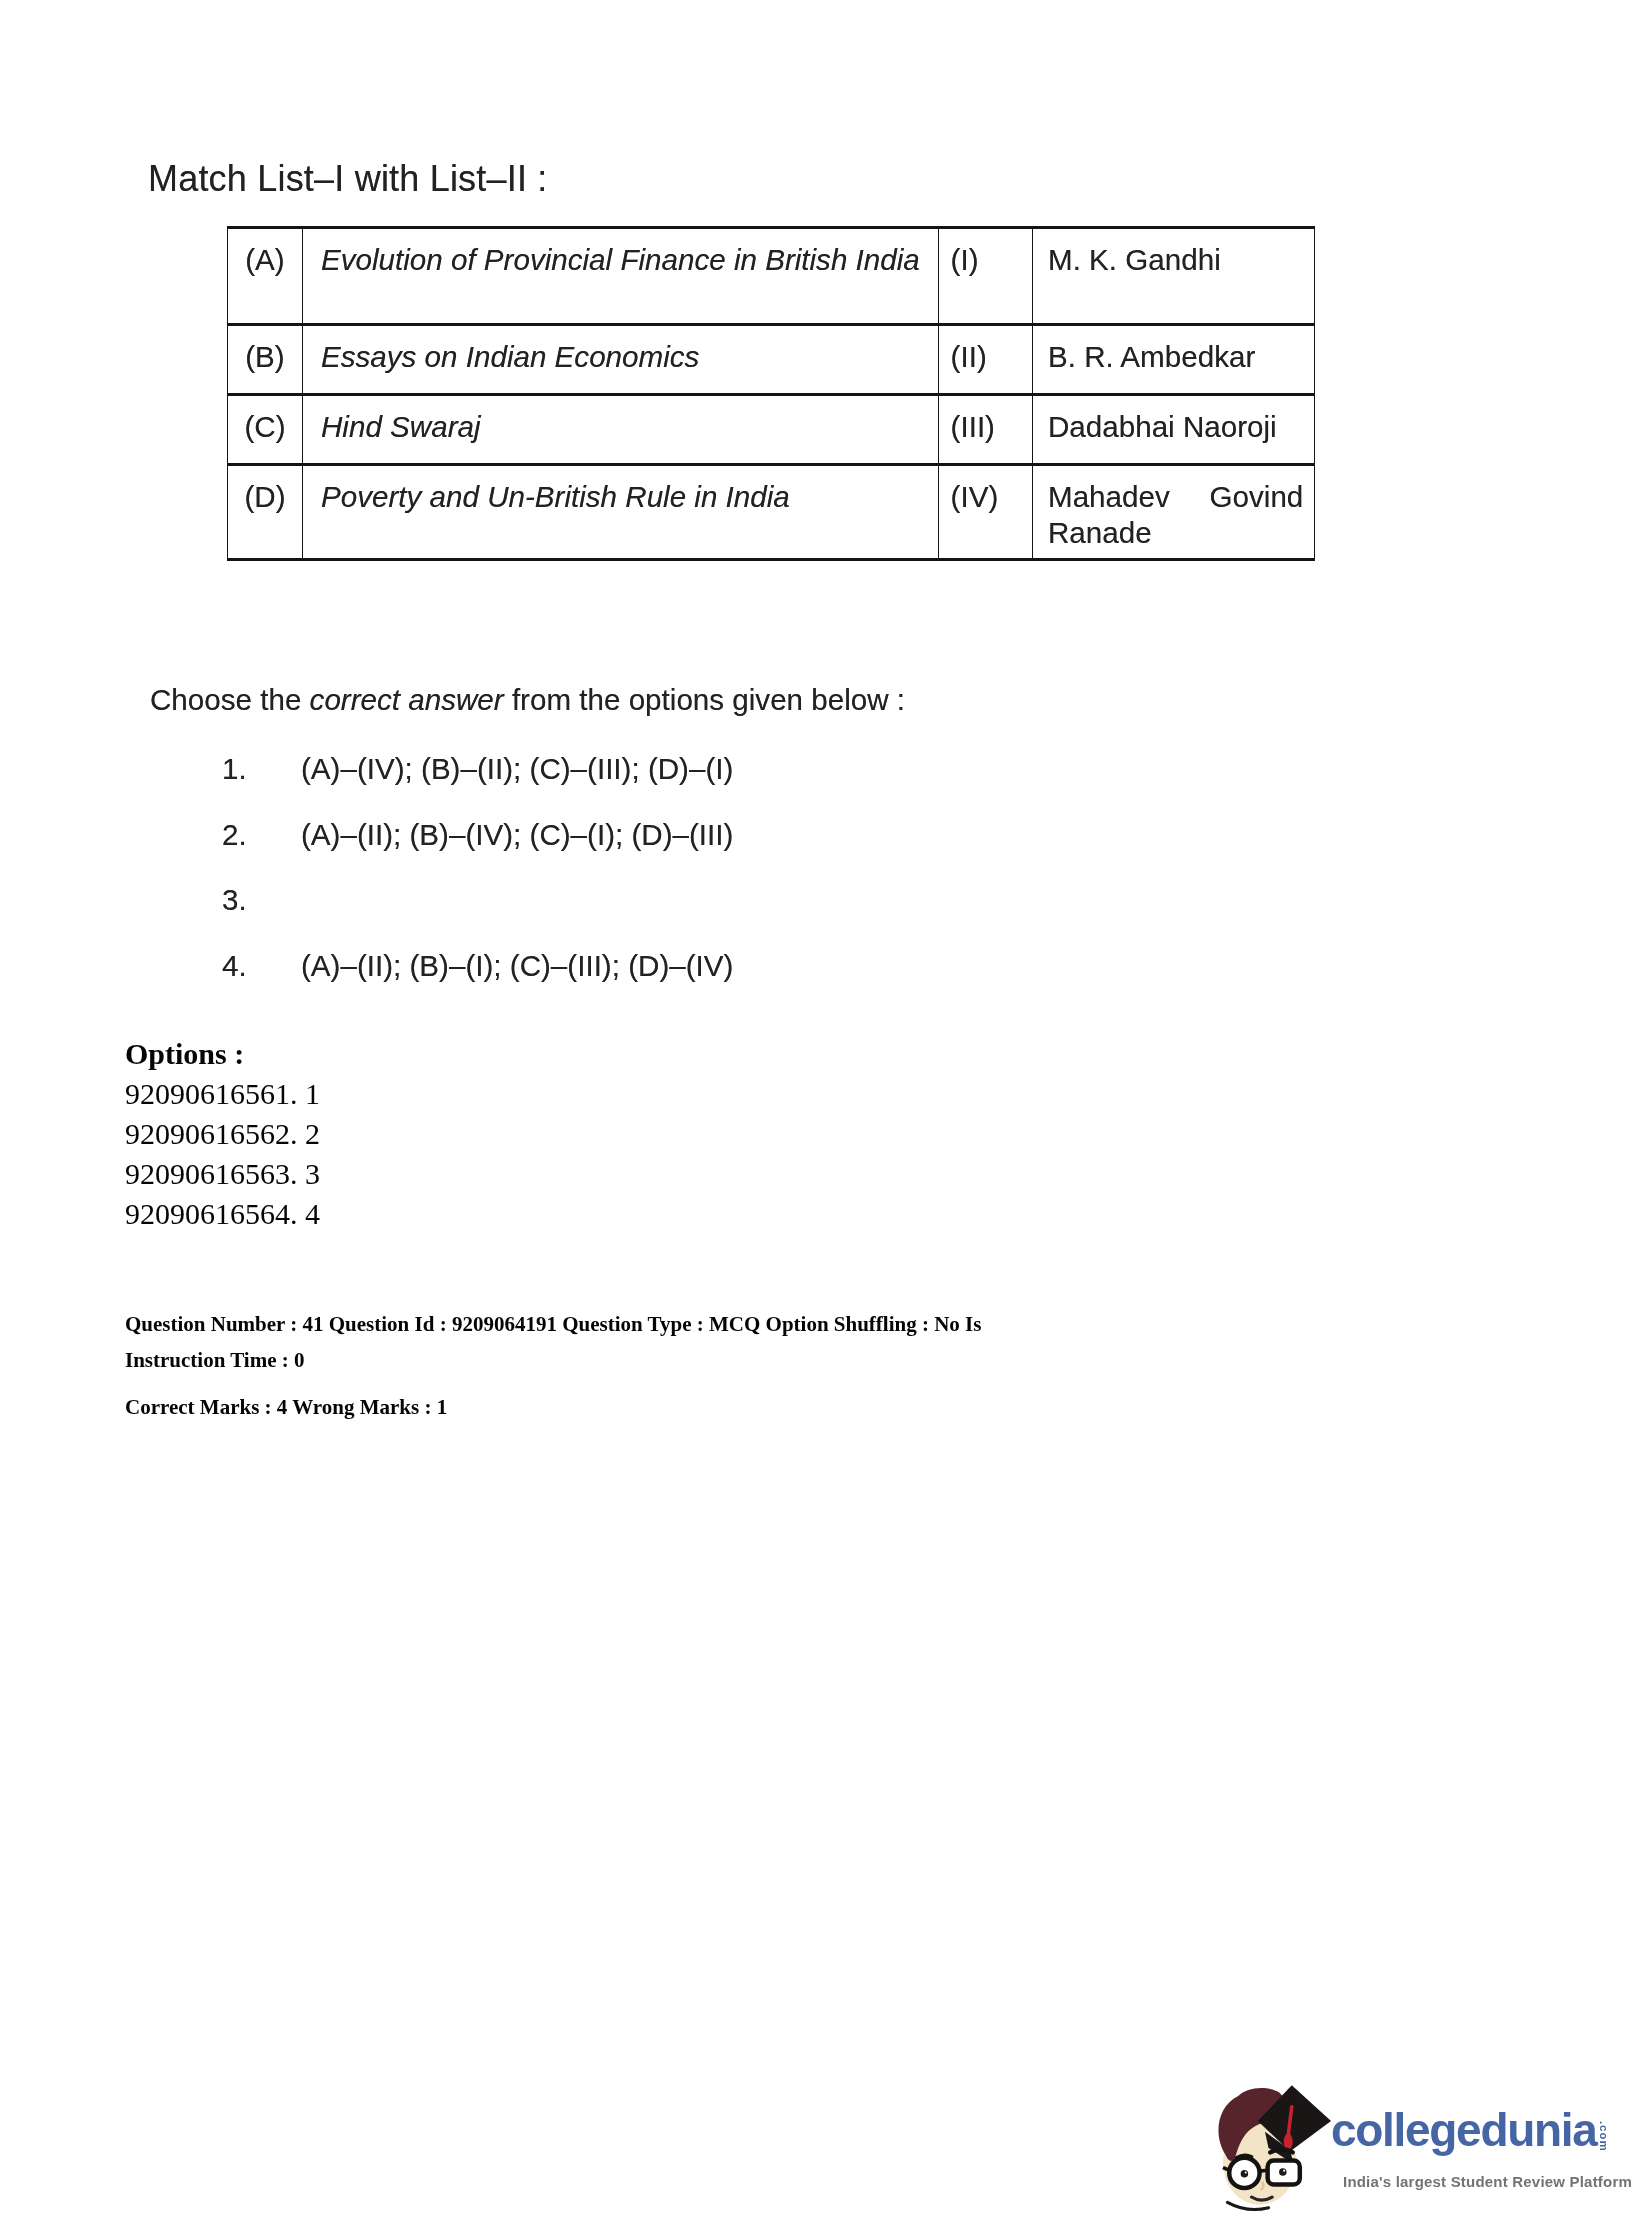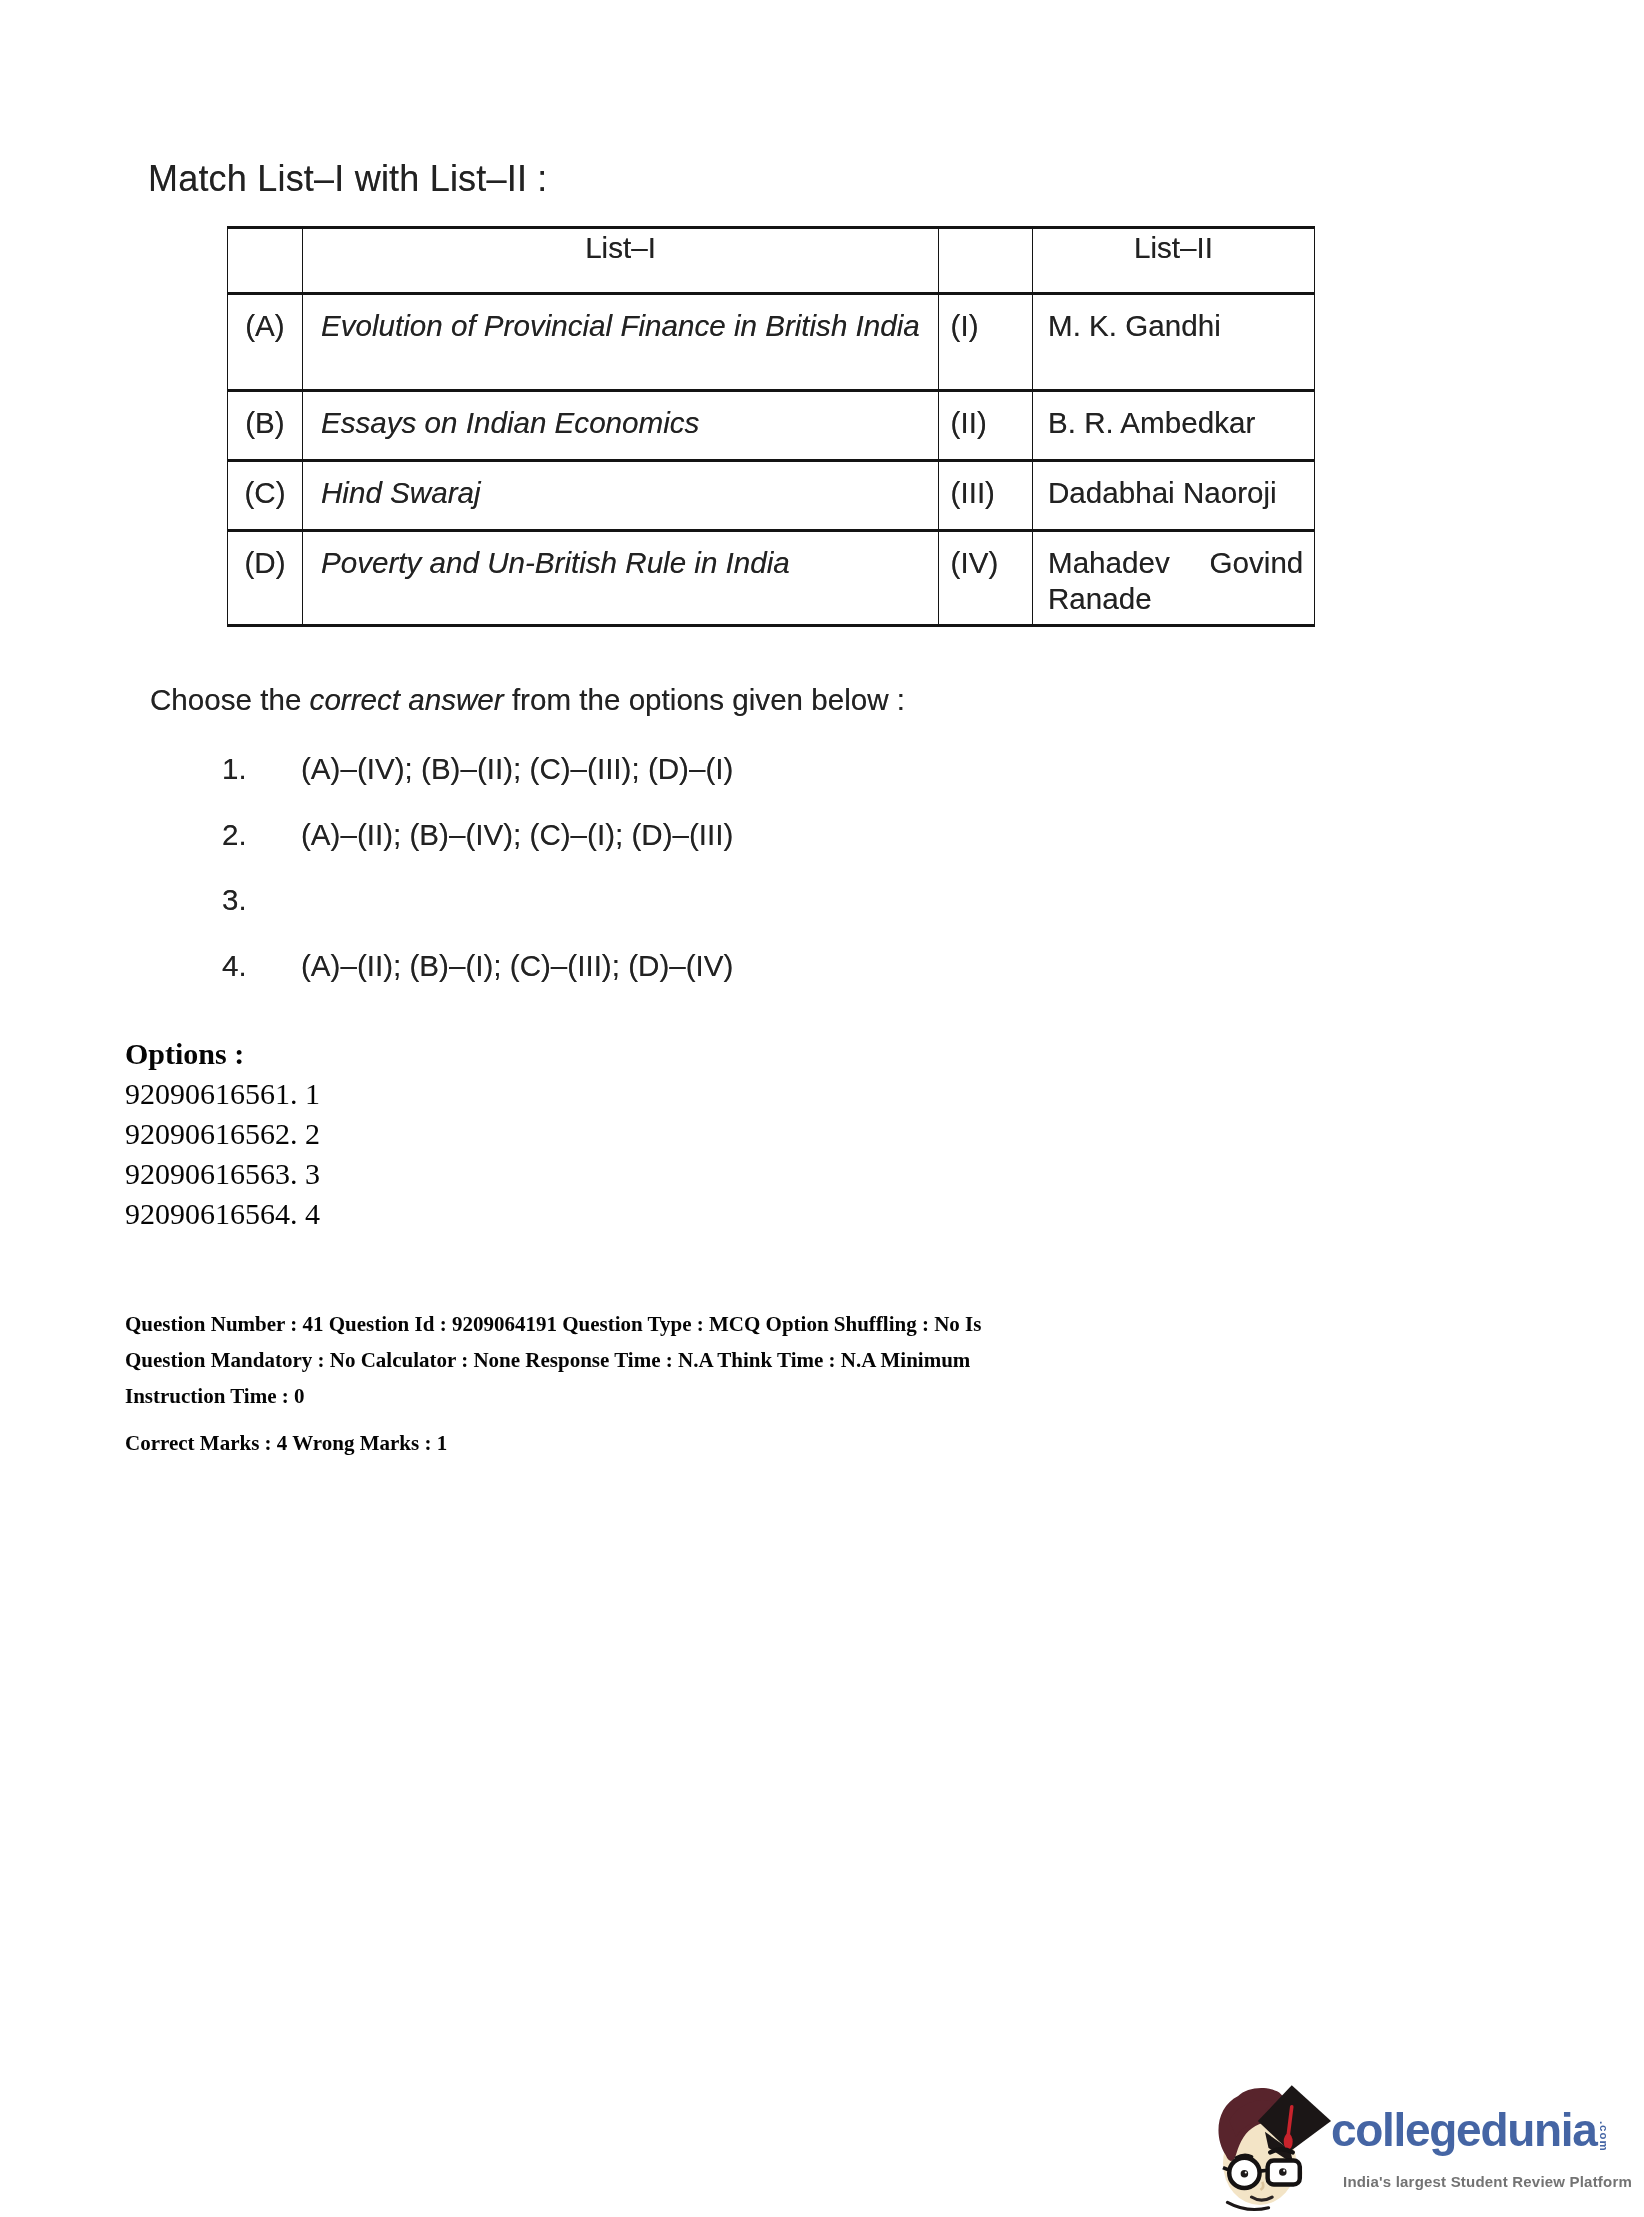--- a/index.html
+++ b/index.html
@@ -155,26 +155,20 @@
   <div class="match-heading scan">Match List–I with List–II :</div>
 
   <table class="match-table scan">
     <colgroup>
       <col style="width:75px">
       <col style="width:636px">
       <col style="width:94px">
       <col style="width:282px">
     </colgroup>
     <tbody>
-      <tr class="header-row">
-        <th></th>
-        <th class="list-header">List–I</th>
-        <th></th>
-        <th class="list-header">List–II</th>
-      </tr>
       <tr class="row-a">
         <td class="cell-key">(A)</td>
         <td class="cell-title">Evolution of Provincial Finance in British India</td>
         <td class="cell-num">(I)</td>
         <td class="cell-name">M. K. Gandhi</td>
       </tr>
       <tr class="row-b">
         <td class="cell-key">(B)</td>
         <td class="cell-title">Essays on Indian Economics</td>
         <td class="cell-num">(II)</td>
@@ -218,21 +212,20 @@
   <div class="options-block">
     <div class="options-heading">Options :</div>
     <div>92090616561. 1</div>
     <div>92090616562. 2</div>
     <div>92090616563. 3</div>
     <div>92090616564. 4</div>
   </div>
 
   <div class="metadata-block">
     <div>Question Number : 41 Question Id : 9209064191 Question Type : MCQ Option Shuffling : No Is</div>
-    <div>Question Mandatory : No Calculator : None Response Time : N.A Think Time : N.A Minimum</div>
     <div>Instruction Time : 0</div>
     <div class="marks-line">Correct Marks : 4 Wrong Marks : 1</div>
   </div>
 
   <div class="logo">
     <svg class="mascot" viewBox="0 0 138 150" xmlns="http://www.w3.org/2000/svg">
 
       <path d="M18,137 Q40,149 64,143" fill="none" stroke="#1c1717" stroke-width="3.5" stroke-linecap="round"></path>
 
       <ellipse cx="54" cy="93" rx="41" ry="47" fill="#f3e4c6"></ellipse>

